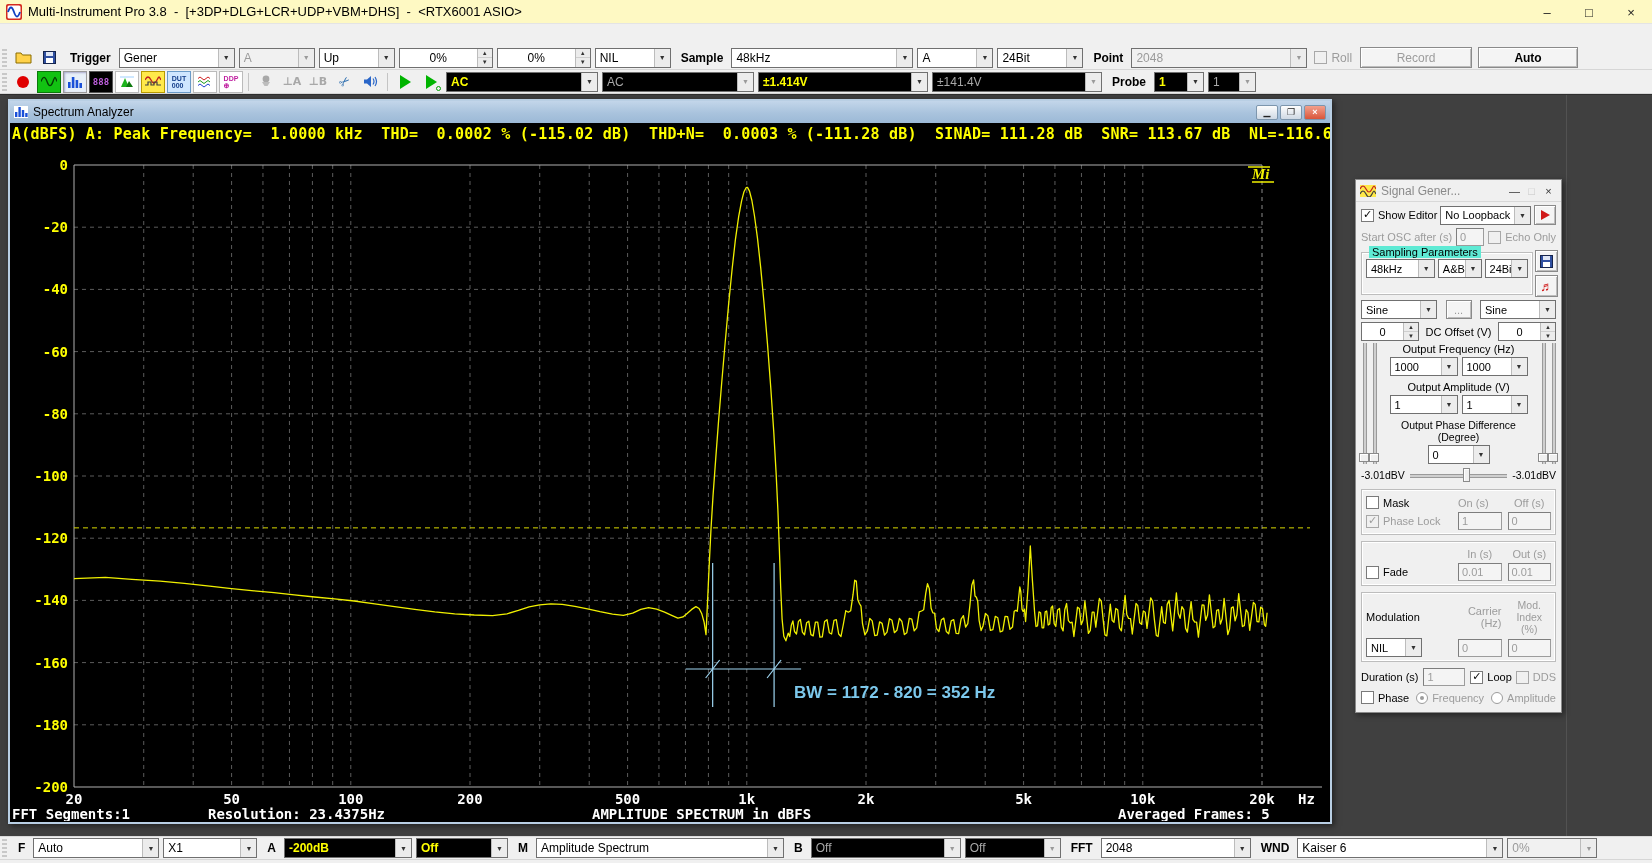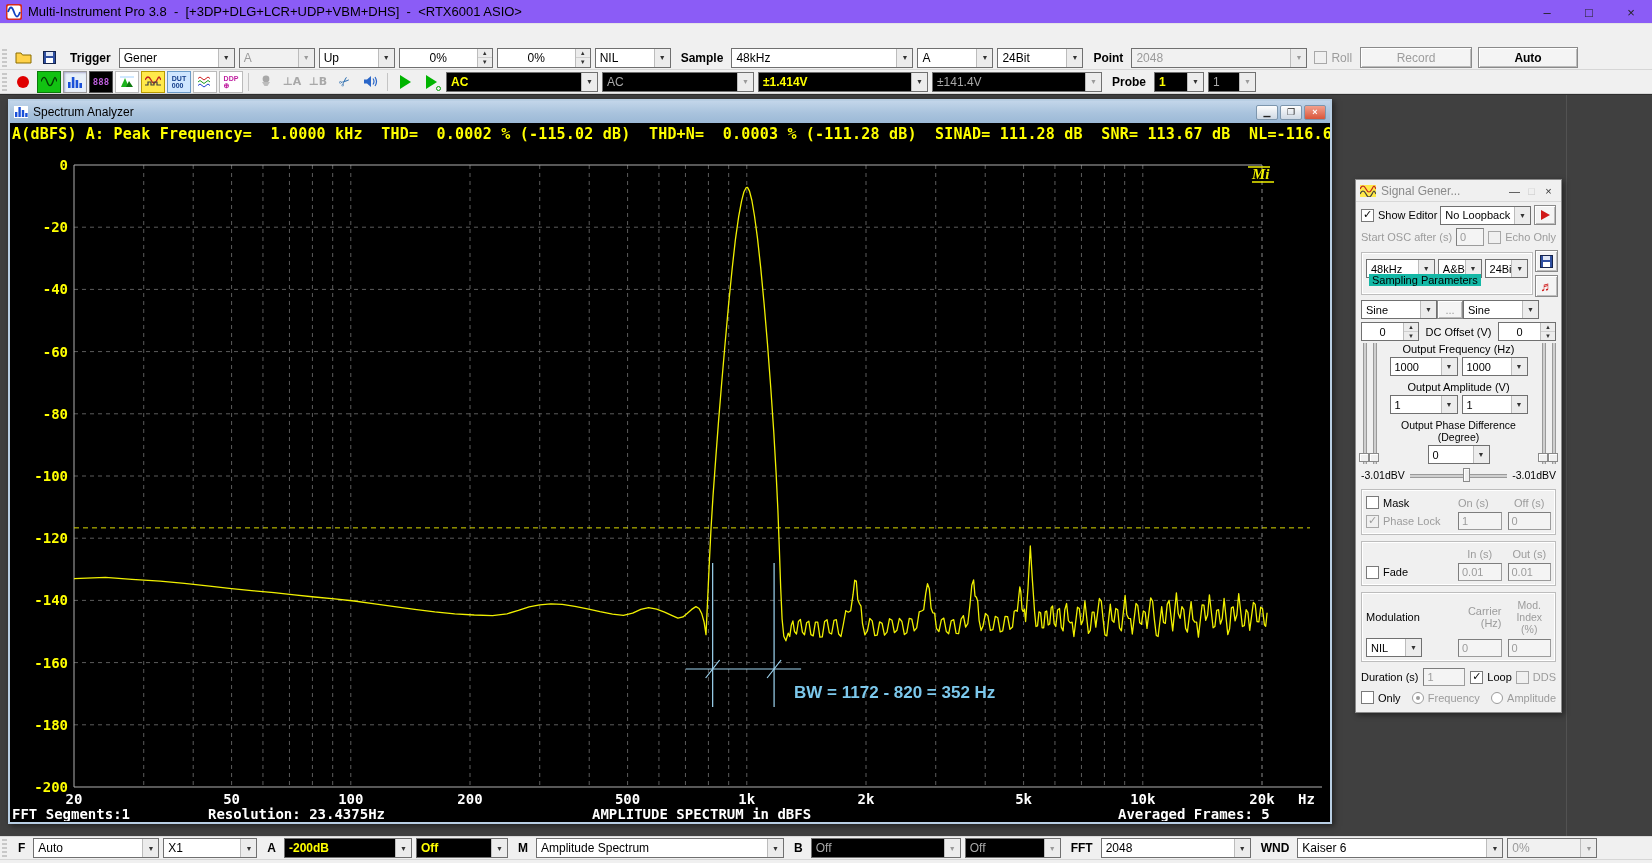--- a/index.html
+++ b/index.html
@@ -1,21 +1,21 @@
 <!DOCTYPE html>
 <html><head>
 <meta charset="utf-8">
 <style>
   * { margin:0; padding:0; box-sizing:border-box; }
   html,body { width:1652px; height:863px; overflow:hidden; background:#404040;
               font-family:"Liberation Sans",sans-serif; font-size:12px; }
   .app { position:relative; width:1652px; height:863px; background:#f0f0f0; }
 
   
-  .titlebar { position:absolute; left:0; top:0; width:1652px; height:24px; background:#8b5cf6;
+  .titlebar { position:absolute; left:0; top:0; width:1652px; height:24px; background:#fef9c3;
               display:flex; align-items:center; padding-left:6px; border-bottom:1px solid #e4e4e4; }
   .titlebar .title { margin-left:6px; color:#000; font-size:13px; white-space:pre; }
   .wincontrols { position:absolute; right:0; top:0; height:24px; display:flex; }
   .wincontrols span { width:42px; height:24px; display:flex; align-items:center; justify-content:center;
                       color:#222; font-size:13px; }
   .menubar { position:absolute; left:0; top:24px; width:1652px; height:22px; background:#f7f7f7;
              display:flex; align-items:center; border-bottom:1px solid #e0e0e0; }
   .menubar span { padding:2px 9px; color:#111; font-size:13px; }
 
   .toolbar { position:absolute; left:0; width:1652px; height:24px; background:#f0f0f0;
@@ -96,21 +96,21 @@
   .sg-title .b { width:17px; text-align:center; color:#333; font-size:11px; }
   .sg-title .b.ghost { color:#c6c6c6; }
   .sg-row { display:flex; align-items:center; padding:0 5px; margin-top:3px; }
   .sg-row .lbl { white-space:nowrap; color:#000; }
   .dis { color:#9c9c9c !important; }
   .sg .combo, .siggen .combo { height:19px; font-size:11px; }
   .inp { height:18px; border:1px solid #9c9c9c; border-top-color:#7e7e7e; border-left-color:#7e7e7e;
          background:#f4f4f4; color:#9c9c9c; padding:0 3px; display:flex; align-items:center; }
   .grp { position:relative; border:1px solid #bdbdbd; box-shadow:inset 0 0 0 1px #fff; margin:6px 5px 2px 5px;
          padding:6px 4px 4px 4px; }
-  .grp .leg { position:absolute; top:-7px; left:7px; background:#14b8a6; padding:0 3px; font-size:11px; color:#000;margin-top:28px; }
+  .grp .leg { position:absolute; top:-7px; left:7px; background:#5eead4; padding:0 3px; font-size:11px; color:#000; }
   .sgbtn { border:1px solid #8a8a8a; background:#f4f4f4; box-shadow:inset 1px 1px 0 #fff,inset -1px -1px 0 #bdbdbd;
            display:flex; align-items:center; justify-content:center; }
   .rad { width:12px; height:12px; border-radius:50%; border:1px solid #9c9c9c; background:#fff;
          display:inline-block; margin-right:4px; position:relative; }
   .rad.on::after { content:""; position:absolute; left:3px; top:3px; width:4px; height:4px;
                    border-radius:50%; background:#9c9c9c; }
   .vsl { width:10px; position:relative; }
   .vsl::before { content:""; position:absolute; left:4px; top:0; bottom:0; width:2px;
                  background:#cfcfcf; border:1px solid #9a9a9a; border-width:0 1px; }
   .vsl .h { position:absolute; bottom:2px; left:0; width:10px; height:9px; background:#f0f0f0;
@@ -485,21 +485,21 @@
               <rect x="3" y="1" width="7" height="4" fill="#dfe6f5"></rect>
                 <rect x="3" y="7" width="7" height="5" fill="#fff"></rect>
               </svg>
             </span>
           <span class="sgbtn" style="height:22px">
             <span style="color:#d01818;font-size:13px">♬</span>
             </span>
         </div>
       </div>
 
-      <div class="sg-row" style="">
+      <div class="sg-row" style="justify-content:space-between">
         <div class="combo" style="width:76px;margin:0">
           <span class="t">Sine</span>
           <span class="a">▼</span>
           </div>
         <span class="sgbtn" style="width:26px;height:19px;color:#9c9c9c">
           <span>...</span>
           </span>
         <div class="combo" style="width:76px;margin:0">
           <span class="t">Sine</span>
           <span class="a">▼</span>
@@ -646,21 +646,21 @@
           </span>
         <span class="cbwrap" style="margin:0">
           <span class="cb dis"></span>
           <span class="cblabel dis">DDS</span>
           </span>
       </div>
 
       <div class="sg-row" style="margin-top:5px;justify-content:space-between">
         <span class="cbwrap" style="margin:0">
           <span class="cb"></span>
-          <span class="cblabel">Only</span>
+          <span class="cblabel">Phase</span>
           </span>
         <span class="cbwrap" style="margin:0">
           <span class="rad on"></span>
           <span class="cblabel dis">Frequency</span>
           </span>
         <span class="cbwrap" style="margin:0">
           <span class="rad"></span>
           <span class="cblabel dis">Amplitude</span>
           </span>
       </div>

